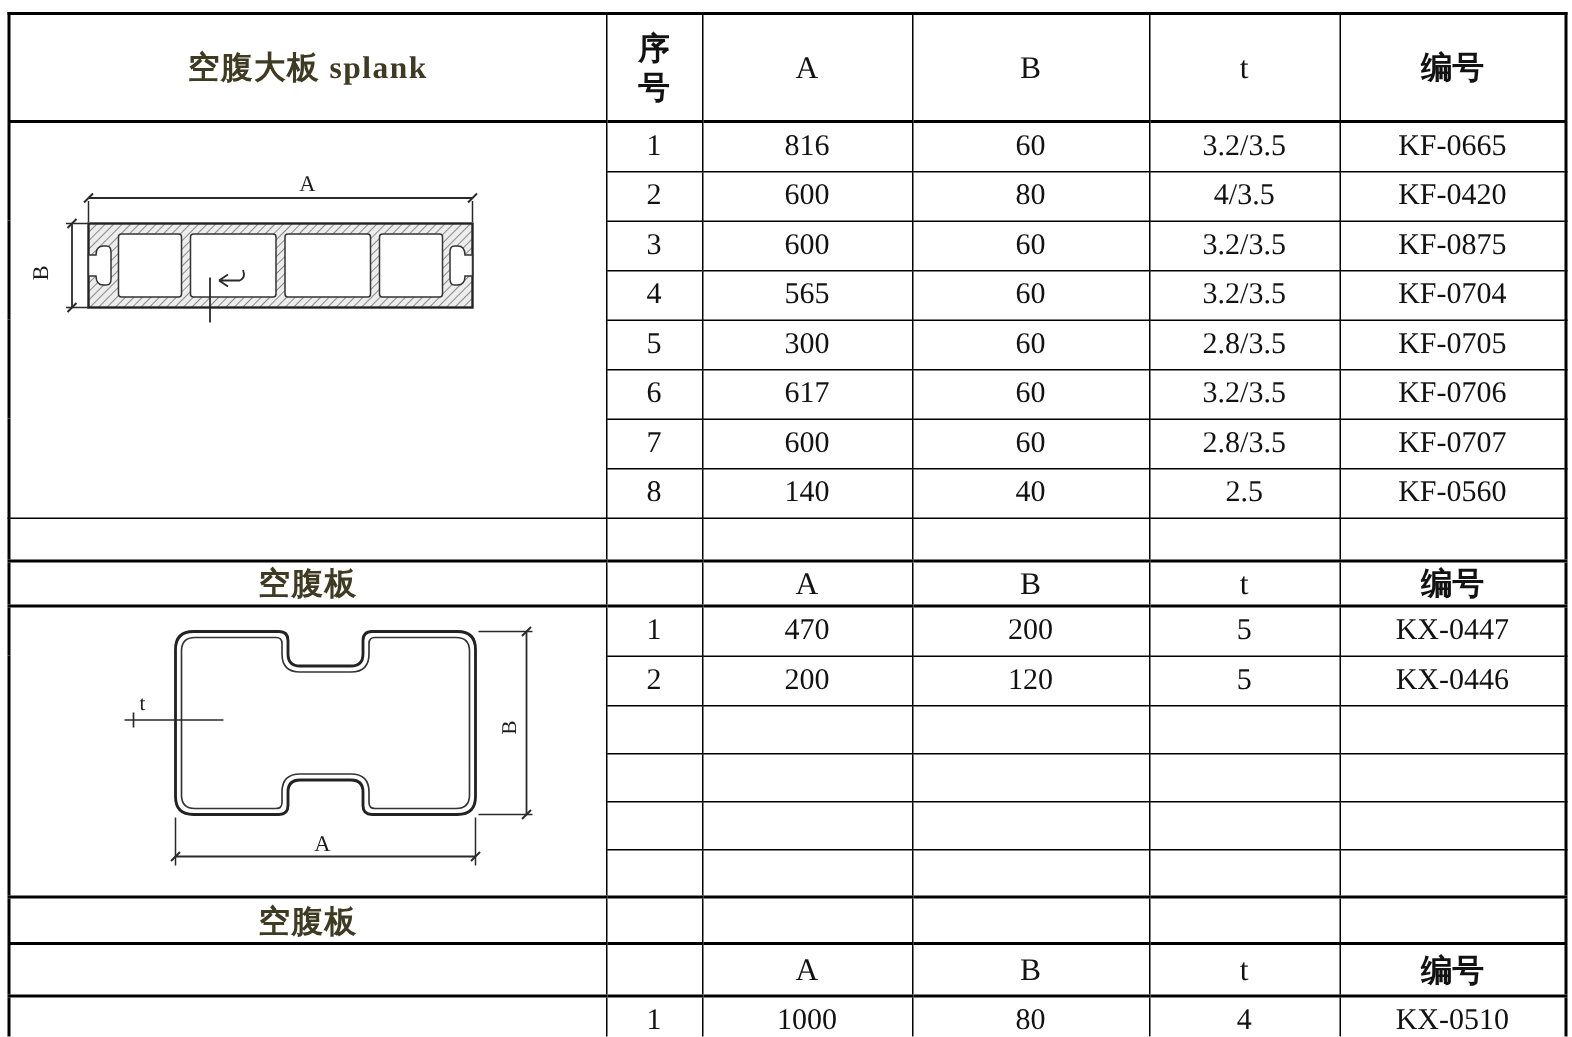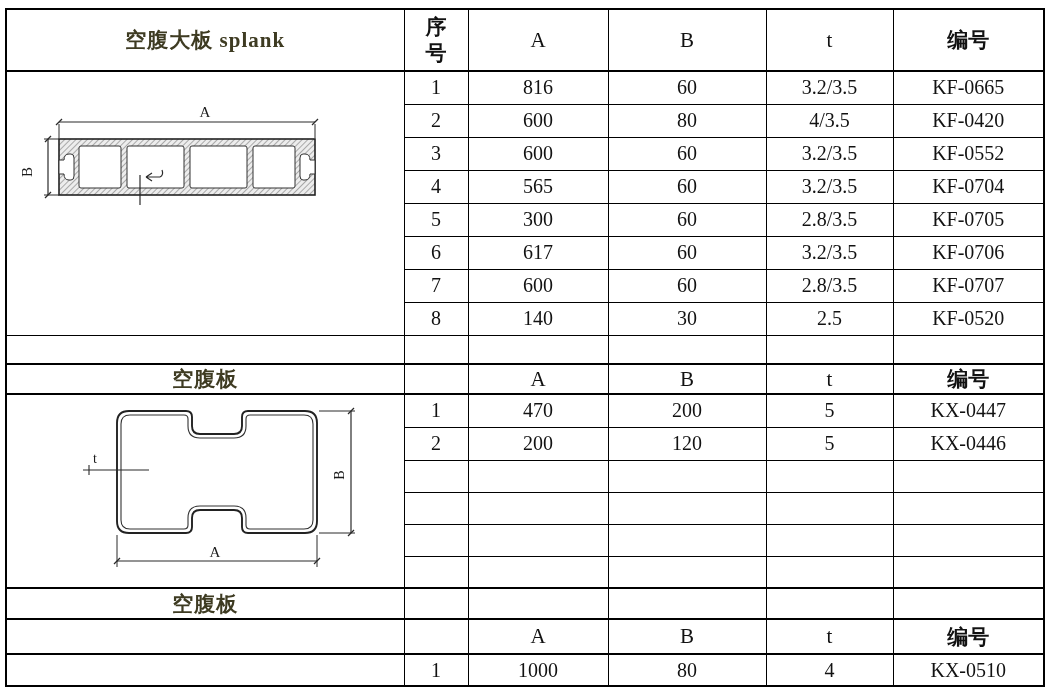--- a/index.html
+++ b/index.html
@@ -12,21 +12,21 @@
     border-collapse:collapse;table-layout:fixed;
     border:2px solid #000;
   }
   td{
     border:1px solid #000;
     text-align:center;vertical-align:middle;
     padding:0;overflow:hidden;
     font-size:20px;color:#121212;
     white-space:nowrap;
   }
-  tr.h62{height:62px}
+  tr.h62{height:72px}
   tr.h35{height:35px}
   tr.h33{height:33px}
   tr.h32{height:32px}
   tr.h31{height:31px}
   tr.h30{height:30px}
   tr.h29{height:29px}
   td.thickb{border-bottom-width:2px}
   td.thickt{border-top-width:2px}
   td.sec-title{
     font-weight:bold;font-size:21px;color:#3e3b22;letter-spacing:1px;
@@ -112,21 +112,21 @@
     <td>600</td>
     <td>80</td>
     <td>4/3.5</td>
     <td>KF-0420</td>
   </tr>
   <tr class="h33">
     <td>3</td>
     <td>600</td>
     <td>60</td>
     <td>3.2/3.5</td>
-    <td>KF-0552</td>
+    <td>KF-0875</td>
   </tr>
   <tr class="h33">
     <td>4</td>
     <td>565</td>
     <td>60</td>
     <td>3.2/3.5</td>
     <td>KF-0704</td>
   </tr>
   <tr class="h33">
     <td>5</td>
@@ -145,23 +145,23 @@
   <tr class="h33">
     <td>7</td>
     <td>600</td>
     <td>60</td>
     <td>2.8/3.5</td>
     <td>KF-0707</td>
   </tr>
   <tr class="h33">
     <td>8</td>
     <td>140</td>
-    <td>30</td>
+    <td>40</td>
     <td>2.5</td>
-    <td>KF-0520</td>
+    <td>KF-0560</td>
   </tr>
 
   <tr class="h29">
     <td></td>
     <td></td>
     <td></td>
     <td></td>
     <td></td>
     <td></td>
   </tr>

